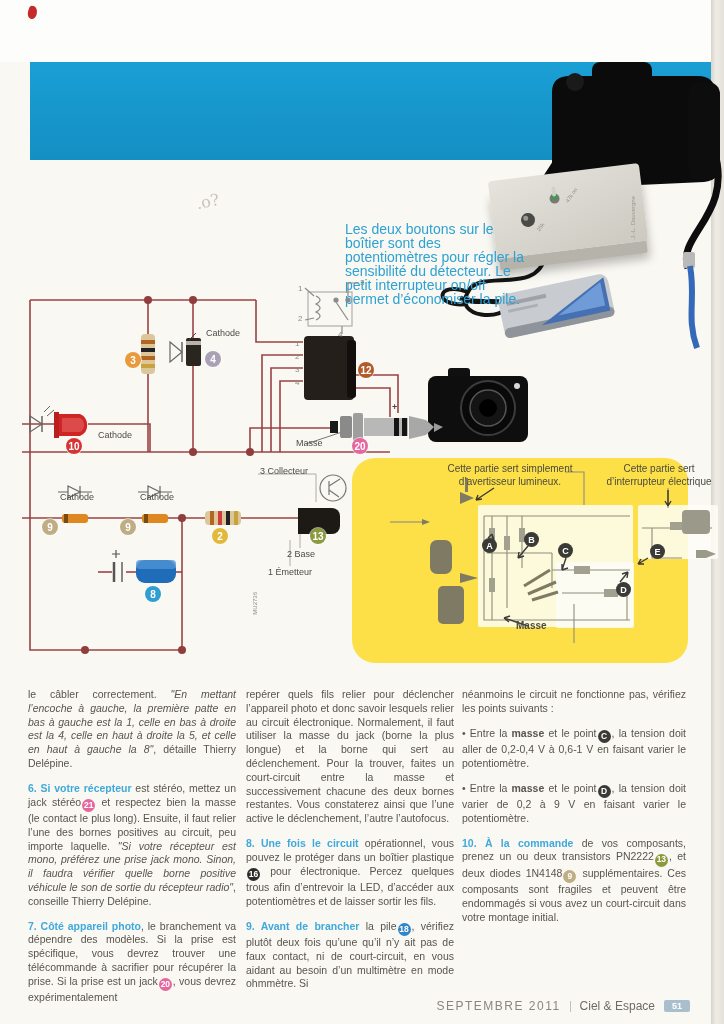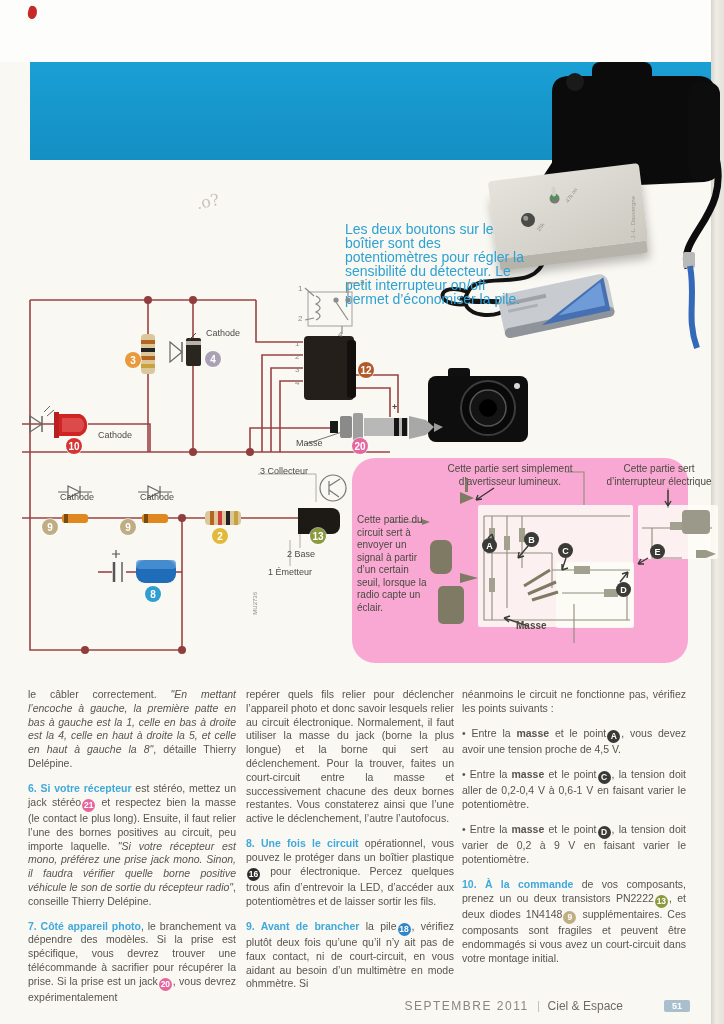--- a/index.html
+++ b/index.html
@@ -18,40 +18,40 @@
   .slabel{position:absolute;color:#4e4b45;font-size:9px;white-space:nowrap;}
   .pinlabel{position:absolute;color:#8a8a82;font-size:8px;}
   .vtext{writing-mode:vertical-rl;transform:rotate(180deg);}
   
   .cbadge{position:absolute;width:16px;height:16px;border-radius:50%;color:#fff;font-size:10px;font-weight:bold;display:flex;align-items:center;justify-content:center;box-shadow:0 0 0 1px rgba(255,255,255,.6);}
   
   #whitebox{left:492px;top:172px;width:152px;height:78px;transform:rotate(-7deg);background:linear-gradient(160deg,#e6e3dc,#ccc9c1);border-radius:4px;box-shadow:0 14px 0 -2px #b6b3aa,0 18px 10px rgba(0,0,0,.25);}
   .box-marking{position:absolute;color:#96948c;font-size:5.5px;transform:rotate(-55deg);}
   #box-credit{left:630px;top:196px;color:#9a968e;font-size:6px;}
   
-  #ybox{left:352px;top:458px;width:336px;height:205px;background:#f9a8d4;border-radius:23px;}
+  #ybox{left:352px;top:458px;width:336px;height:205px;background:#fde047;border-radius:23px;}
   .ytext{position:absolute;color:#4a4a3f;font-size:10px;line-height:12.5px;}
   .ycenter{text-align:center;}
   .ybadge{position:absolute;width:15px;height:15px;border-radius:50%;background:#3a3a36;color:#fff;font-size:9px;font-weight:bold;display:flex;align-items:center;justify-content:center;}
   
   .col{position:absolute;top:688px;color:#57544c;font-size:10.5px;line-height:13.8px;text-align:justify;}
   #col1{left:28px;width:208px;}
   #col2{left:246px;width:208px;}
   #col3{left:462px;width:224px;}
   .para{margin:0 0 11px 0;}
   .seg-i{font-style:italic;}
   .seg-b{font-weight:bold;}
   .seg-h{font-weight:bold;color:#3fa9dc;}
   .inline-badge{display:inline-flex;width:13px;height:13px;border-radius:50%;color:#fff;font-size:8.5px;font-weight:bold;align-items:center;justify-content:center;vertical-align:-2px;margin:0 1px;}
   
   #footer{left:0;top:999px;width:690px;display:flex;justify-content:flex-end;align-items:center;gap:9px;color:#8a867e;}
   #footer .date{font-size:12px;letter-spacing:1.5px;}
   #footer .rule{width:1px;height:11px;background:#c5c1b9;}
   #footer .mag{font-size:12px;color:#6f6b63;}
-  #footer .pagebadge{background:#a9bfcd;color:#fff;font-size:9px;font-weight:bold;padding:1px 8px;border-radius:2px;margin-left:32px;}
+  #footer .pagebadge{background:#a9bfcd;color:#fff;font-size:9px;font-weight:bold;padding:1px 8px;border-radius:2px;}
   svg{position:absolute;left:0;top:0;}
 </style>
 </head>
 <body>
 
 <div id="page">
 
   <div class="abs" id="top-white"></div>
   <div class="abs" id="banner"></div>
   <div class="abs" id="scan-mark"></div>
@@ -331,21 +331,20 @@
         <path d="M176 168 L152 160 M152 160 l6 -2 m-6 2 l5 4"></path>
       </g>
       <g fill="#9a9a8a">
         <rect x="344" y="92" width="10" height="8"></rect>
           <path d="M354 92 L364 96 L354 100 Z"></path>
       </g>
     </svg>
 
     <div class="ytext ycenter" style="left:78px;top:5px;width:160px;">Cette partie sert simplement d’avertisseur lumineux.</div>
     <div class="ytext ycenter" style="left:248px;top:5px;width:118px;">Cette partie sert d’interrupteur électrique</div>
-    <div class="ytext" style="left:5px;top:56px;width:74px;">Cette partie du circuit sert à envoyer un signal à partir d’un certain seuil, lorsque la radio capte un éclair.</div>
     <div class="ytext" style="left:164px;top:162px;font-weight:bold;">Masse</div>
 
     <span class="ybadge" style="left:130px;top:80px;">A</span>
     <span class="ybadge" style="left:172px;top:74px;">B</span>
     <span class="ybadge" style="left:206px;top:85px;">C</span>
     <span class="ybadge" style="left:264px;top:124px;">D</span>
     <span class="ybadge" style="left:298px;top:86px;">E</span>
   </div>
 
   <div class="col" id="col1">
@@ -353,21 +352,20 @@
       <p class="para"><span class="seg-h">6. Si votre récepteur</span><span> est stéréo, mettez un jack stéréo</span><span class="inline-badge" style="background: rgb(229, 103, 159);">21</span><span> et respectez bien la masse (le contact le plus long). Ensuite, il faut relier l’une des bornes positives au circuit, peu importe laquelle. </span><span class="seg-i">"Si votre récepteur est mono, préférez une prise jack mono. Sinon, il faudra vérifier quelle borne positive véhicule le son de sortie du récepteur radio"</span><span>, conseille Thierry Delépine.</span></p>
       <p class="para"><span class="seg-h">7. Côté appareil photo</span><span>, le branchement va dépendre des modèles. Si la prise est spécifique, vous devrez trouver une télécommande à sacrifier pour récupérer la prise. Si la prise est un jack</span><span class="inline-badge" style="background: rgb(229, 103, 159);">20</span><span>, vous devrez expérimentalement</span></p>
     </div>
   <div class="col" id="col2">
       <p class="para"><span>repérer quels fils relier pour déclencher l’appareil photo et donc savoir lesquels relier au circuit électronique. Normalement, il faut utiliser la masse du jack (borne la plus longue) et la borne qui sert au déclenchement. Pour la trouver, faites un court-circuit entre la masse et successivement chacune des deux bornes restantes. Vous constaterez ainsi que l’une active le déclenchement, l’autre l’autofocus.</span></p>
       <p class="para"><span class="seg-h">8. Une fois le circuit</span><span> opérationnel, vous pouvez le protéger dans un boîtier plastique</span><span class="inline-badge" style="background: rgb(43, 43, 43);">16</span><span> pour électronique. Percez quelques trous afin d’entrevoir la LED, d’accéder aux potentiomètres et de laisser sortir les fils.</span></p>
       <p class="para"><span class="seg-h">9. Avant de brancher</span><span> la pile</span><span class="inline-badge" style="background: rgb(47, 134, 201);">18</span><span>, vérifiez plutôt deux fois qu’une qu’il n’y ait pas de faux contact, ni de court-circuit, en vous aidant au besoin d’un multimètre en mode ohmmètre. Si</span></p>
     </div>
   <div class="col" id="col3">
       <p class="para"><span>néanmoins le circuit ne fonctionne pas, vérifiez les points suivants :</span></p>
-      <p class="para"><span>• Entre la </span><span class="seg-b">masse</span><span> et le point</span><span class="inline-badge" style="background: rgb(58, 58, 54);">A</span><span>, vous devez avoir une tension proche de 4,5 V.</span></p>
       <p class="para"><span>• Entre la </span><span class="seg-b">masse</span><span> et le point</span><span class="inline-badge" style="background: rgb(58, 58, 54);">C</span><span>, la tension doit aller de 0,2-0,4 V à 0,6-1 V en faisant varier le potentiomètre.</span></p>
       <p class="para"><span>• Entre la </span><span class="seg-b">masse</span><span> et le point</span><span class="inline-badge" style="background: rgb(58, 58, 54);">D</span><span>, la tension doit varier de 0,2 à 9 V en faisant varier le potentiomètre.</span></p>
       <p class="para"><span class="seg-h">10. À la commande</span><span> de vos composants, prenez un ou deux transistors PN2222</span><span class="inline-badge" style="background: rgb(139, 154, 61);">13</span><span>, et deux diodes 1N4148</span><span class="inline-badge" style="background: rgb(191, 174, 132);">9</span><span> supplémentaires. Ces composants sont fragiles et peuvent être endommagés si vous avez un court-circuit dans votre montage initial.</span></p>
     </div>
 
   <div class="abs" id="footer">
     <span class="date">SEPTEMBRE 2011</span>
     <span class="rule"></span>
     <span class="mag">Ciel &amp; Espace</span>
     <span class="pagebadge">51</span>

